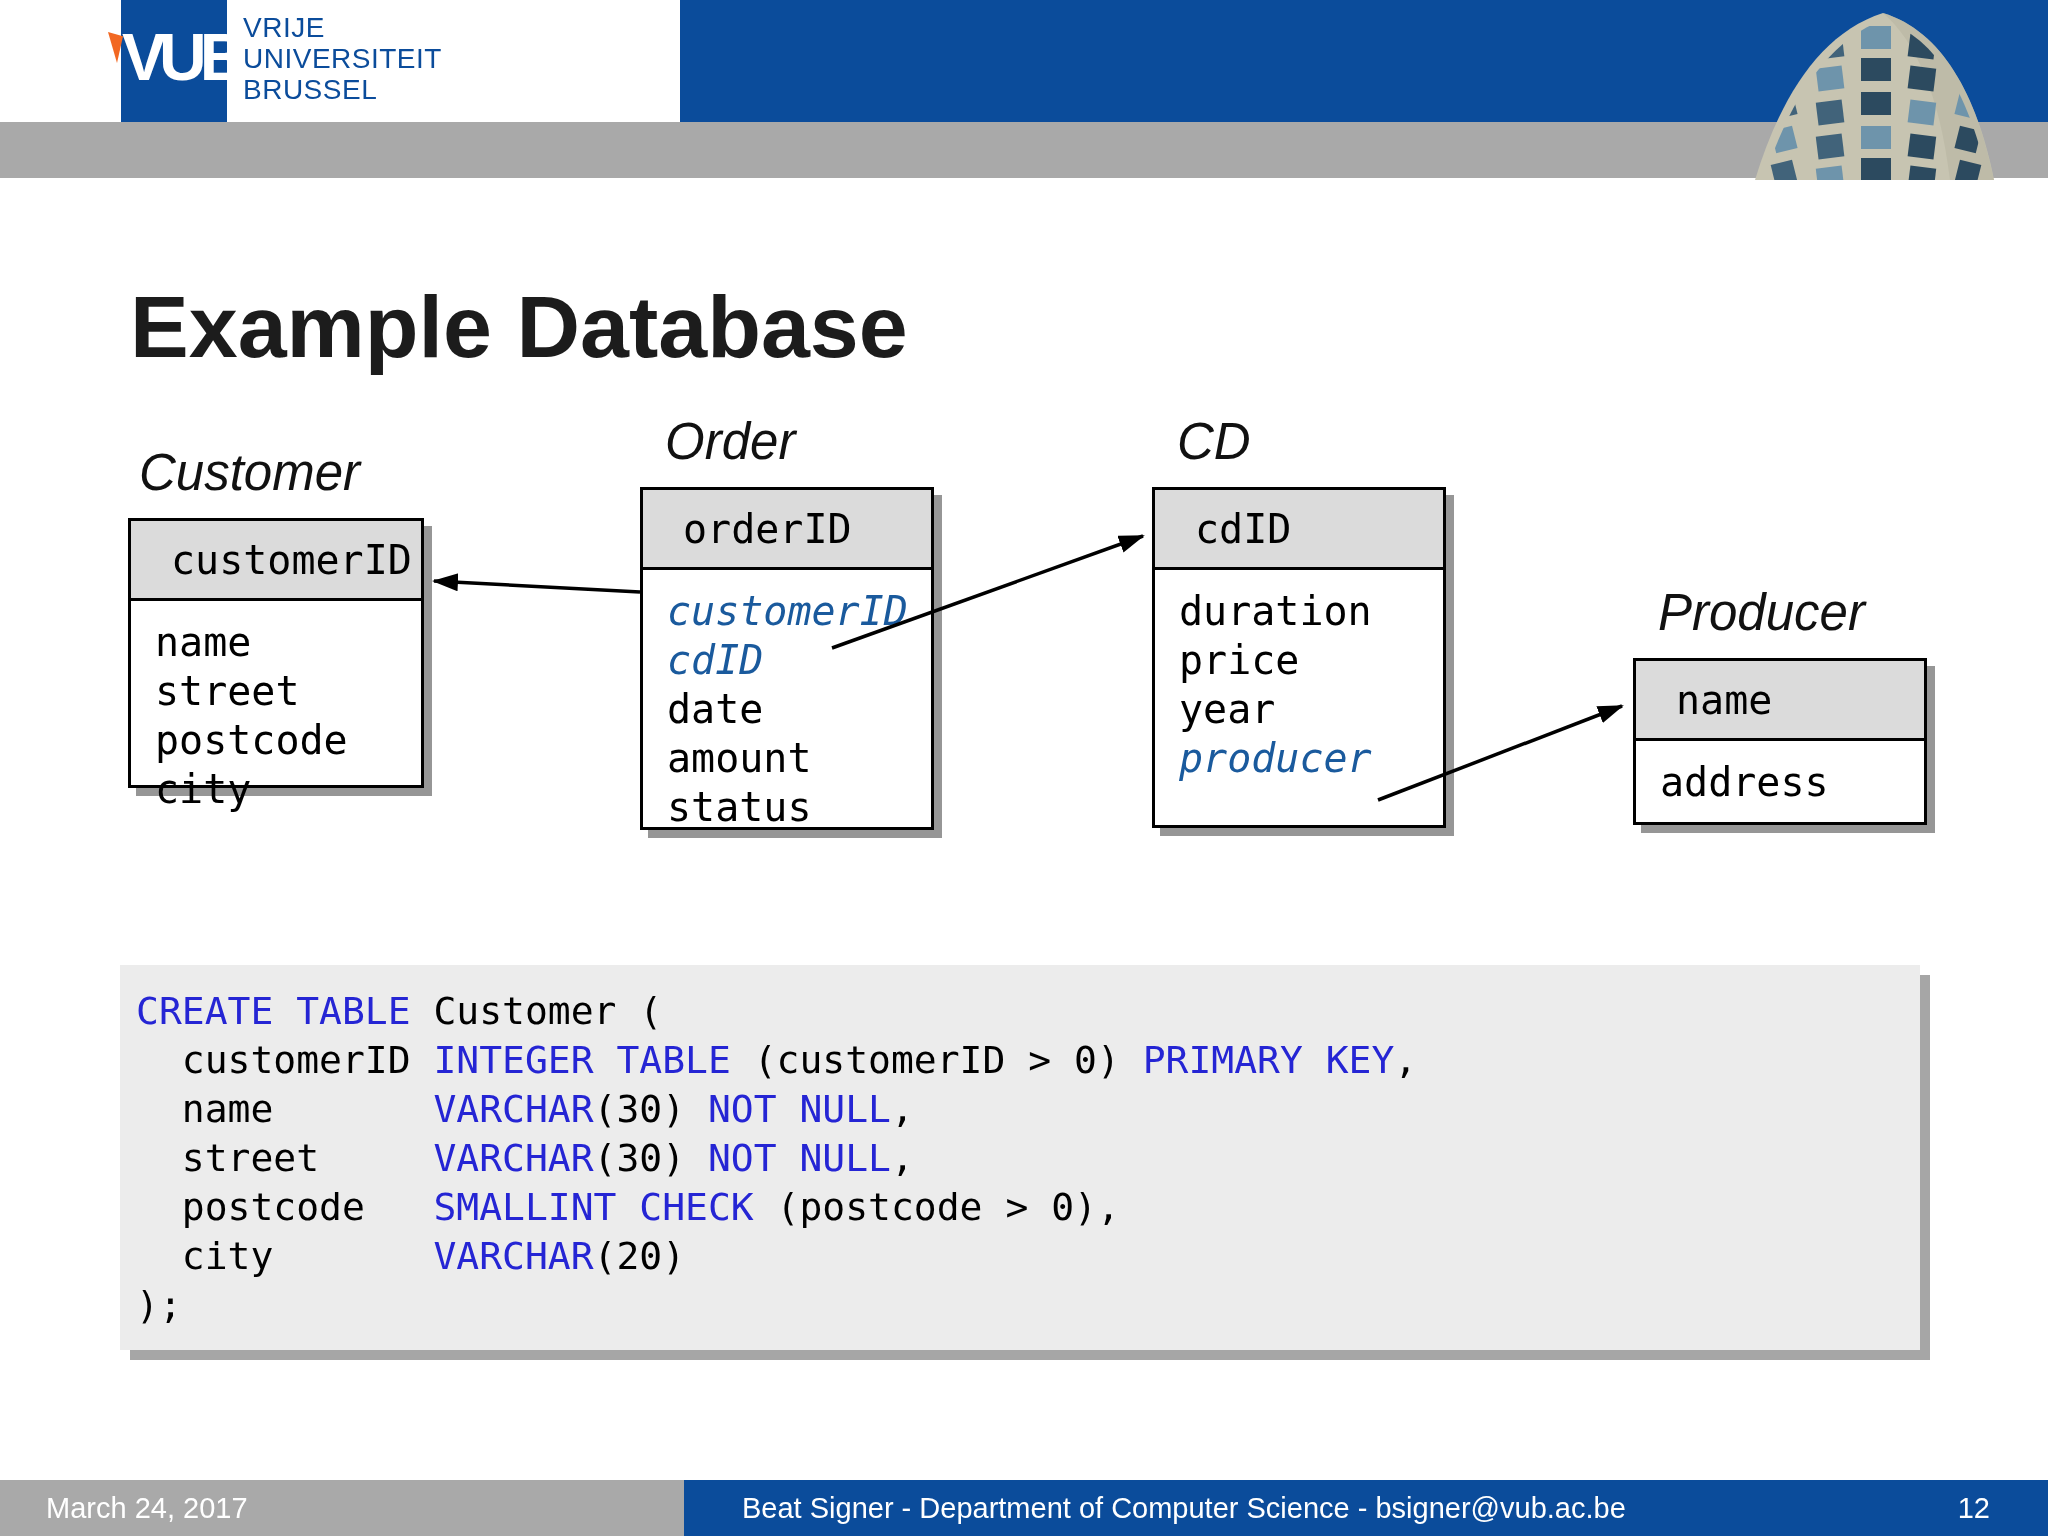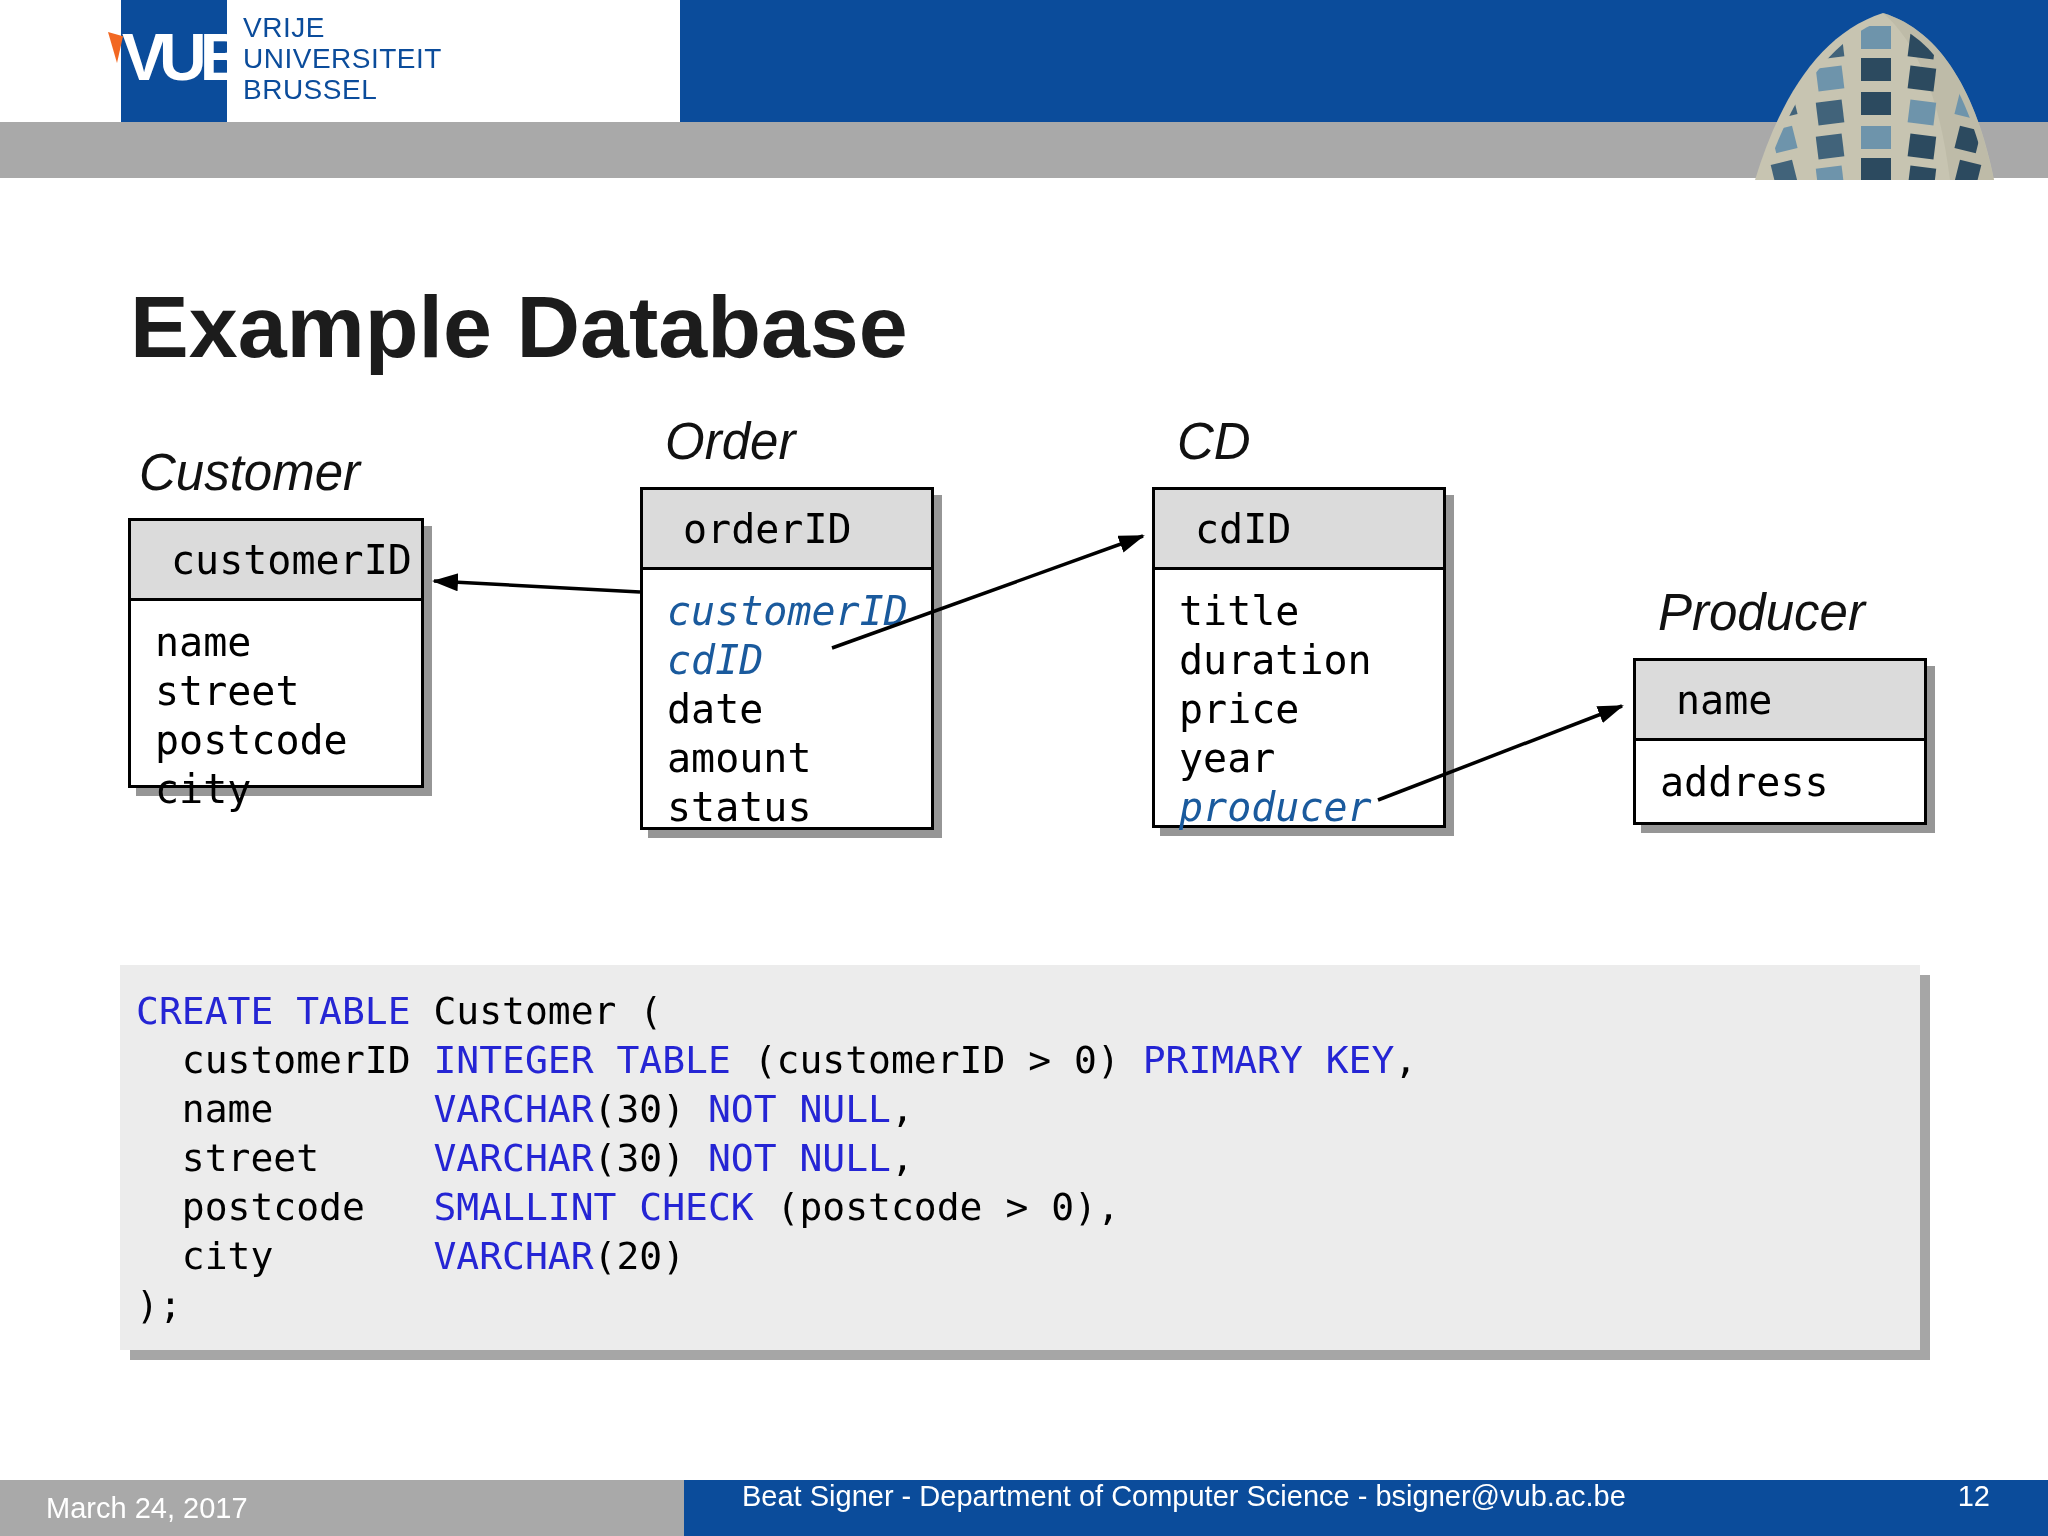--- a/index.html
+++ b/index.html
@@ -45,21 +45,21 @@
   .codeblock{position:absolute;left:120px;top:965px;width:1800px;height:385px;background:var(--code_bg);
              box-shadow:10px 10px 0 #a6a6a6;box-sizing:border-box;padding:22px 0 0 16px;}
   .code-line{font-family:"DejaVu Sans Mono",monospace;font-size:38px;line-height:49px;color:#000;
              white-space:pre;}
   .code-line .kw{color:var(--keyword_blue);}
 
   
   .footer{position:absolute;left:0;top:1480px;width:2048px;height:56px;display:flex;}
   .footer-left{width:684px;background:var(--bar_gray);display:flex;align-items:center;
                padding-left:46px;box-sizing:border-box;color:#fff;font-size:29px;}
-  .footer-right{flex:1;background:var(--brand_blue);display:flex;align-items:flex-start;
+  .footer-right{flex:1;background:var(--brand_blue);display:flex;align-items:center;
                 padding:0 58px;box-sizing:border-box;color:#fff;font-size:29px;}
   .footer-center-text{flex:1;text-align:left;}
   .footer-page{margin-left:20px;}
 </style>
 </head>
 <body>
 
 <div class="slide">
 
   <div class="hdr-blue"></div>
@@ -138,21 +138,20 @@
             <div>amount</div>
             <div>status</div>
           </div>
         </div>
       </div>
       <div class="etable t-cd">
         <div class="etable-title">CD</div>
         <div class="ebox">
           <div class="ebox-header">cdID</div>
           <div class="ebox-body">
-            <div>title</div>
             <div>duration</div>
             <div>price</div>
             <div>year</div>
             <div class="fk">producer</div>
           </div>
         </div>
       </div>
       <div class="etable t-producer">
         <div class="etable-title">Producer</div>
         <div class="ebox">

